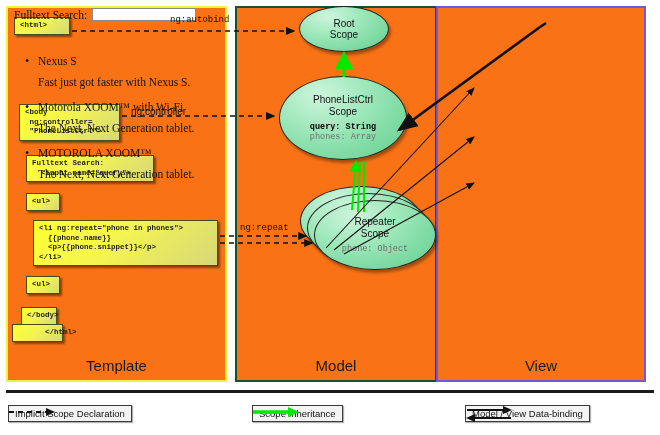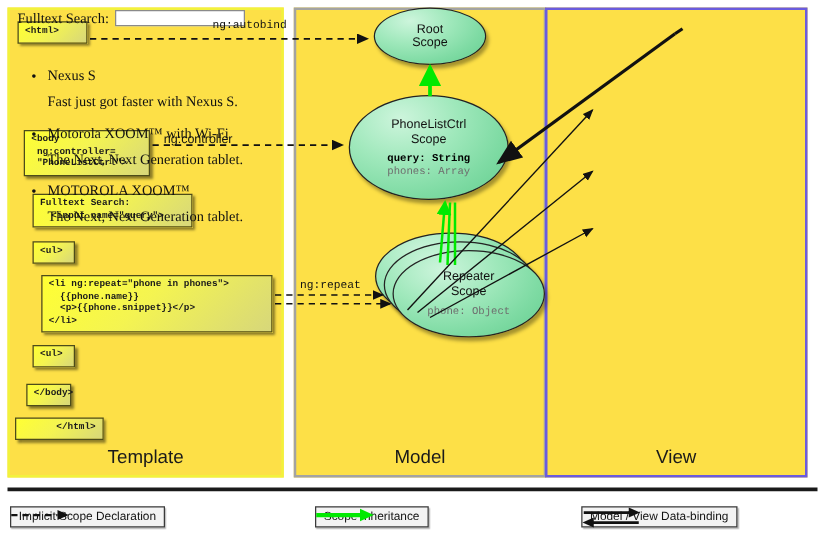--- a/index.html
+++ b/index.html
@@ -2,23 +2,23 @@
 <html><head>
 <meta charset="utf-8">
 <style>
   html,body{margin:0;padding:0;background:#ffffff;}
   body{width:660px;height:435px;position:relative;overflow:hidden;
        font-family:"Liberation Sans", sans-serif;}
 
   #diagram{position:absolute;left:0;top:0;width:660px;height:435px;}
 
   
-  .col{position:absolute;top:6px;height:376px;background:#fde047;box-sizing:border-box;}
+  .col{position:absolute;top:6px;height:376px;background:#f97316;box-sizing:border-box;}
   #col-template{left:6px;width:221px;border:2px solid #f2f23c;}
-  #col-model{left:235px;width:202px;border:2px solid #a3a3a3;}
+  #col-model{left:235px;width:202px;border:2px solid #14532d;}
   #col-view{left:436px;width:210px;border:2px solid #6a5bde;}
 
   .col-label{position:absolute;bottom:6px;left:0;width:100%;text-align:center;
              font-size:15px;color:#1a1a1a;font-family:"Liberation Sans", sans-serif;}
 
   
   .codebox{position:absolute;box-sizing:border-box;
            border:1px solid #4c4c1a;
            background:linear-gradient(135deg,#ffff33 0%,#f4f451 45%,#d7d77a 100%);
            box-shadow:2px 2px 2px rgba(0,0,0,.45);
@@ -83,21 +83,21 @@
  "PhoneListCtrl"&gt;</div>
   <div class="codebox" style="left:26px;top:155px;width:128px;">Fulltext Search:
   &lt;input name="query"&gt;</div>
   <div class="codebox" style="left:26px;top:193px;width:34px;">&lt;ul&gt;</div>
   <div class="codebox" style="left:33px;top:220px;width:185px;">&lt;li ng:repeat="phone in phones"&gt;
   {{phone.name}}
   &lt;p&gt;{{phone.snippet}}&lt;/p&gt;
 &lt;/li&gt;</div>
   <div class="codebox" style="left:26px;top:276px;width:34px;">&lt;ul&gt;</div>
   <div class="codebox" style="left:21px;top:307px;width:36px;">&lt;/body&gt;</div>
-  <div class="codebox" style="left:12px;top:334px;width:71px;padding-left:32px;">&lt;/html&gt;</div>
+  <div class="codebox" style="left:12px;top:324px;width:51px;padding-left:32px;">&lt;/html&gt;</div>
 
   <div class="ellipse" style="left:299px;top:6px;width:90px;height:46px;">
     <div class="ell-title">Root</div>
     <div class="ell-title">Scope</div>
   </div>
 
   <div class="ellipse" style="left:279px;top:76px;width:128px;height:84px;">
     <div class="ell-title">PhoneListCtrl</div>
     <div class="ell-title">Scope</div>
     <div class="ell-props">

